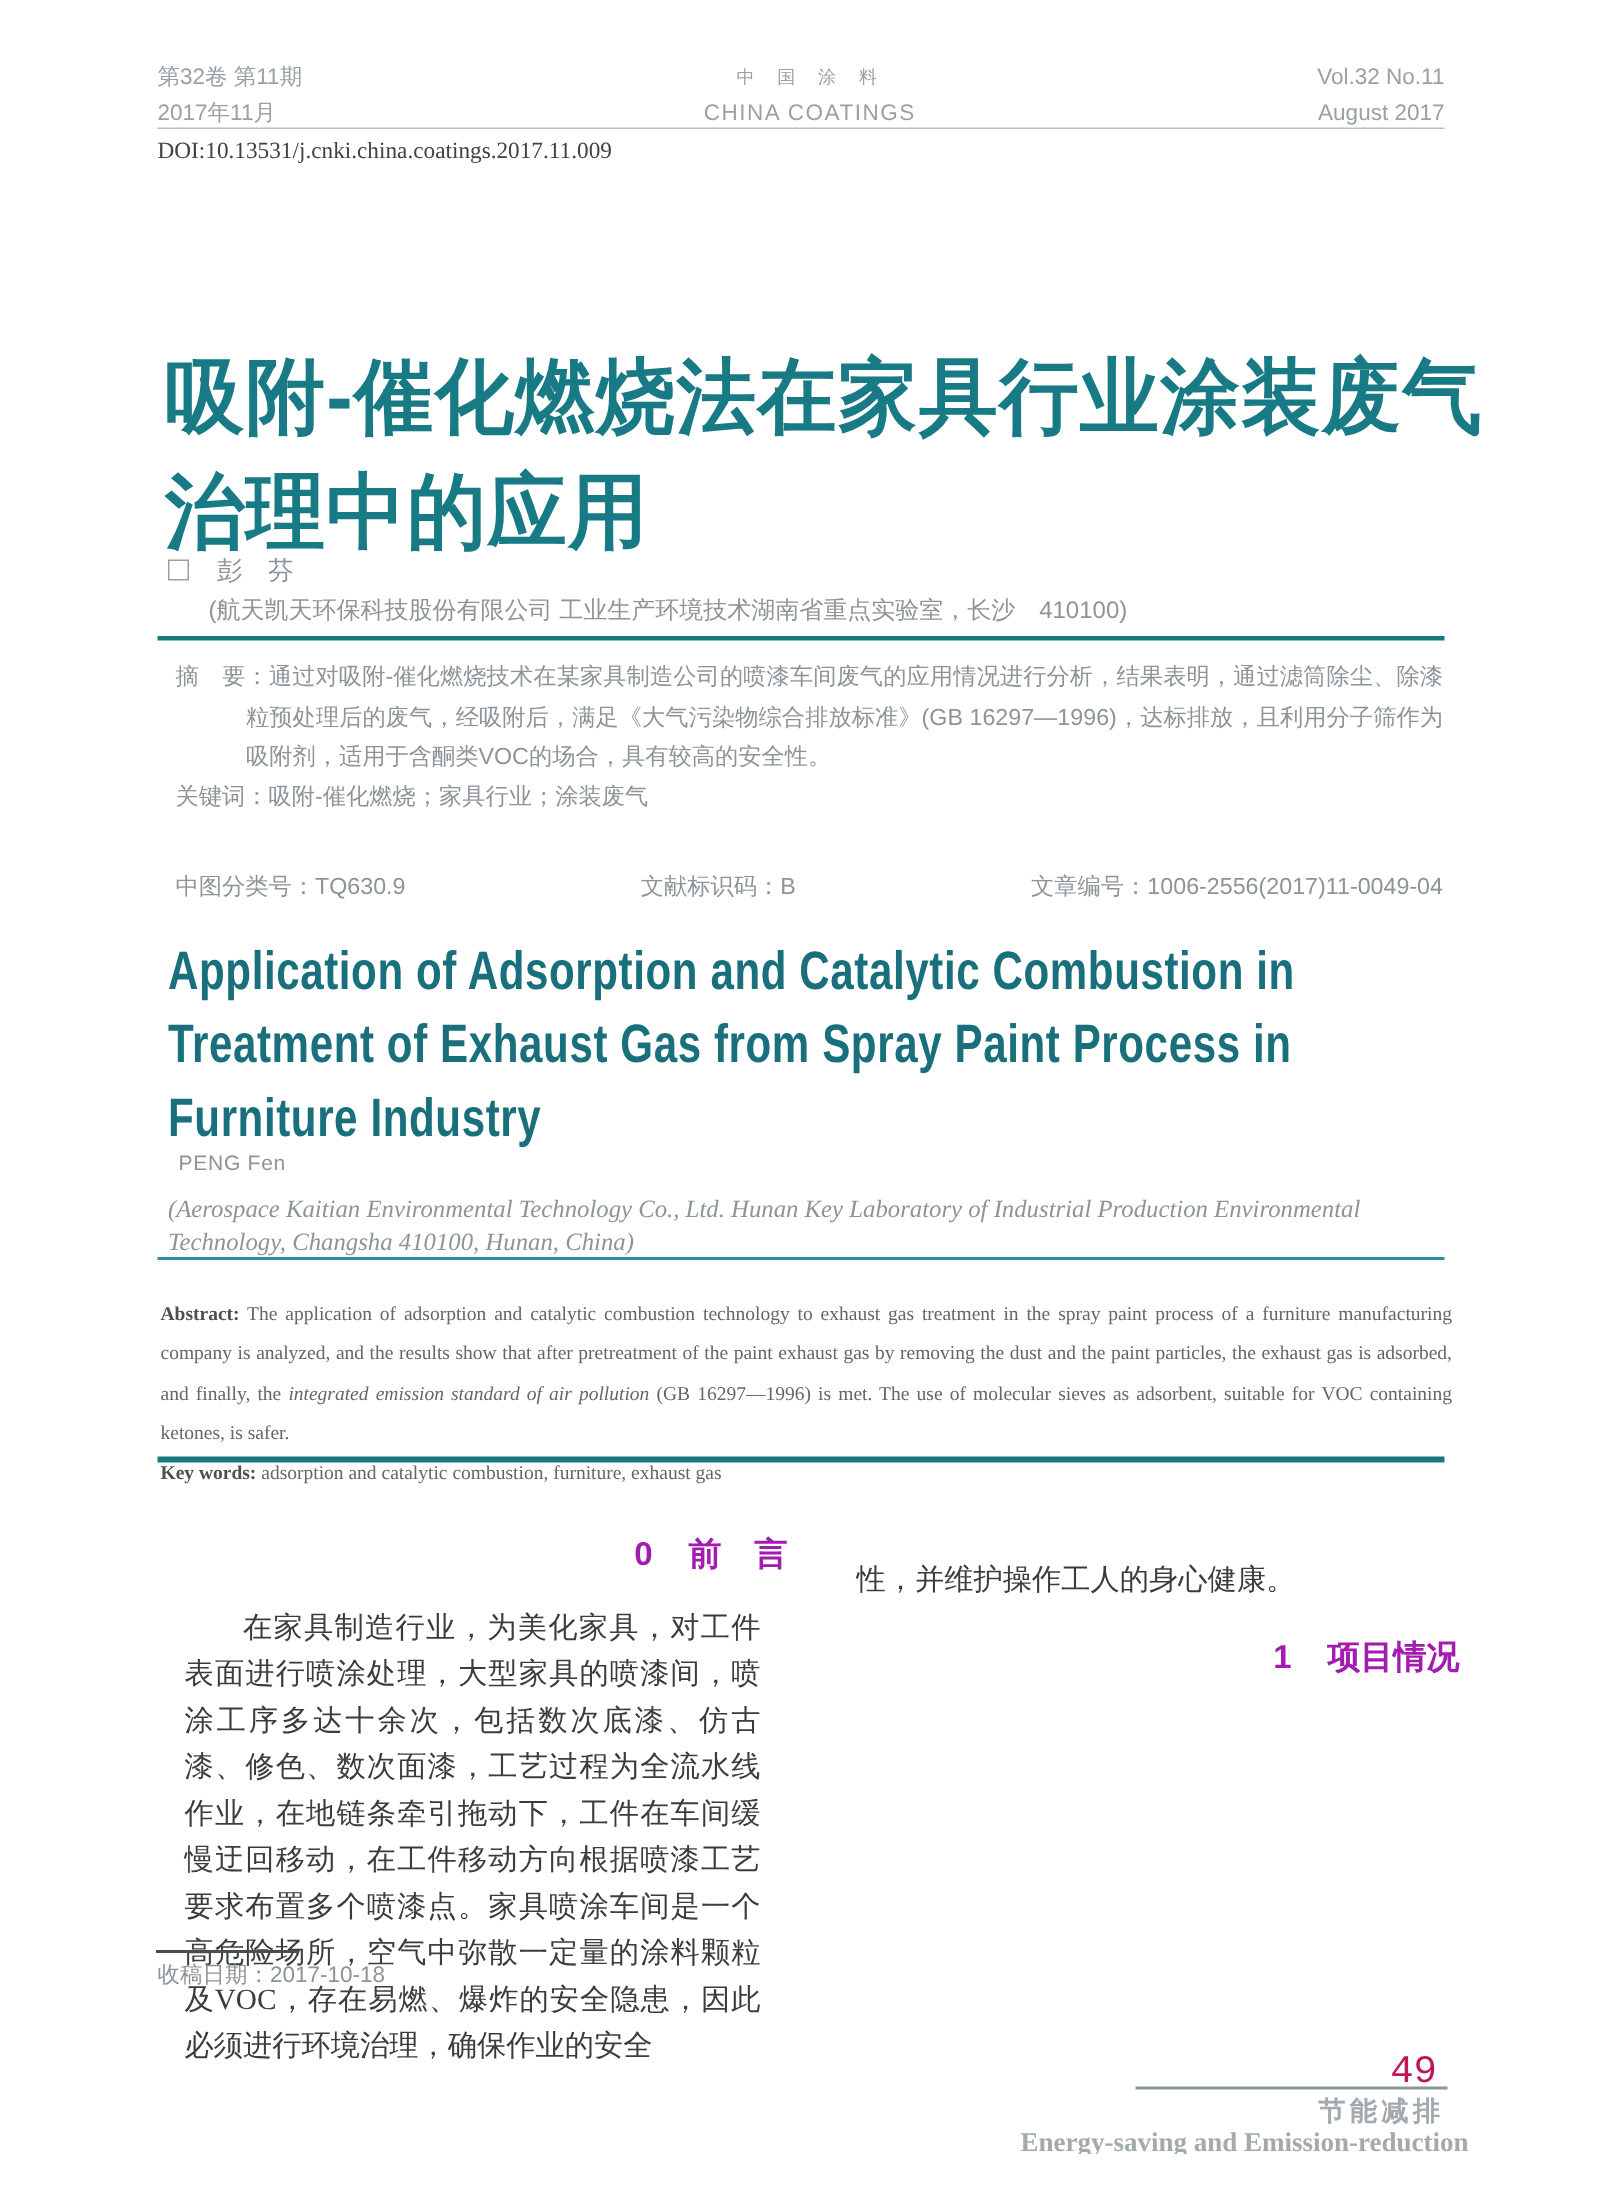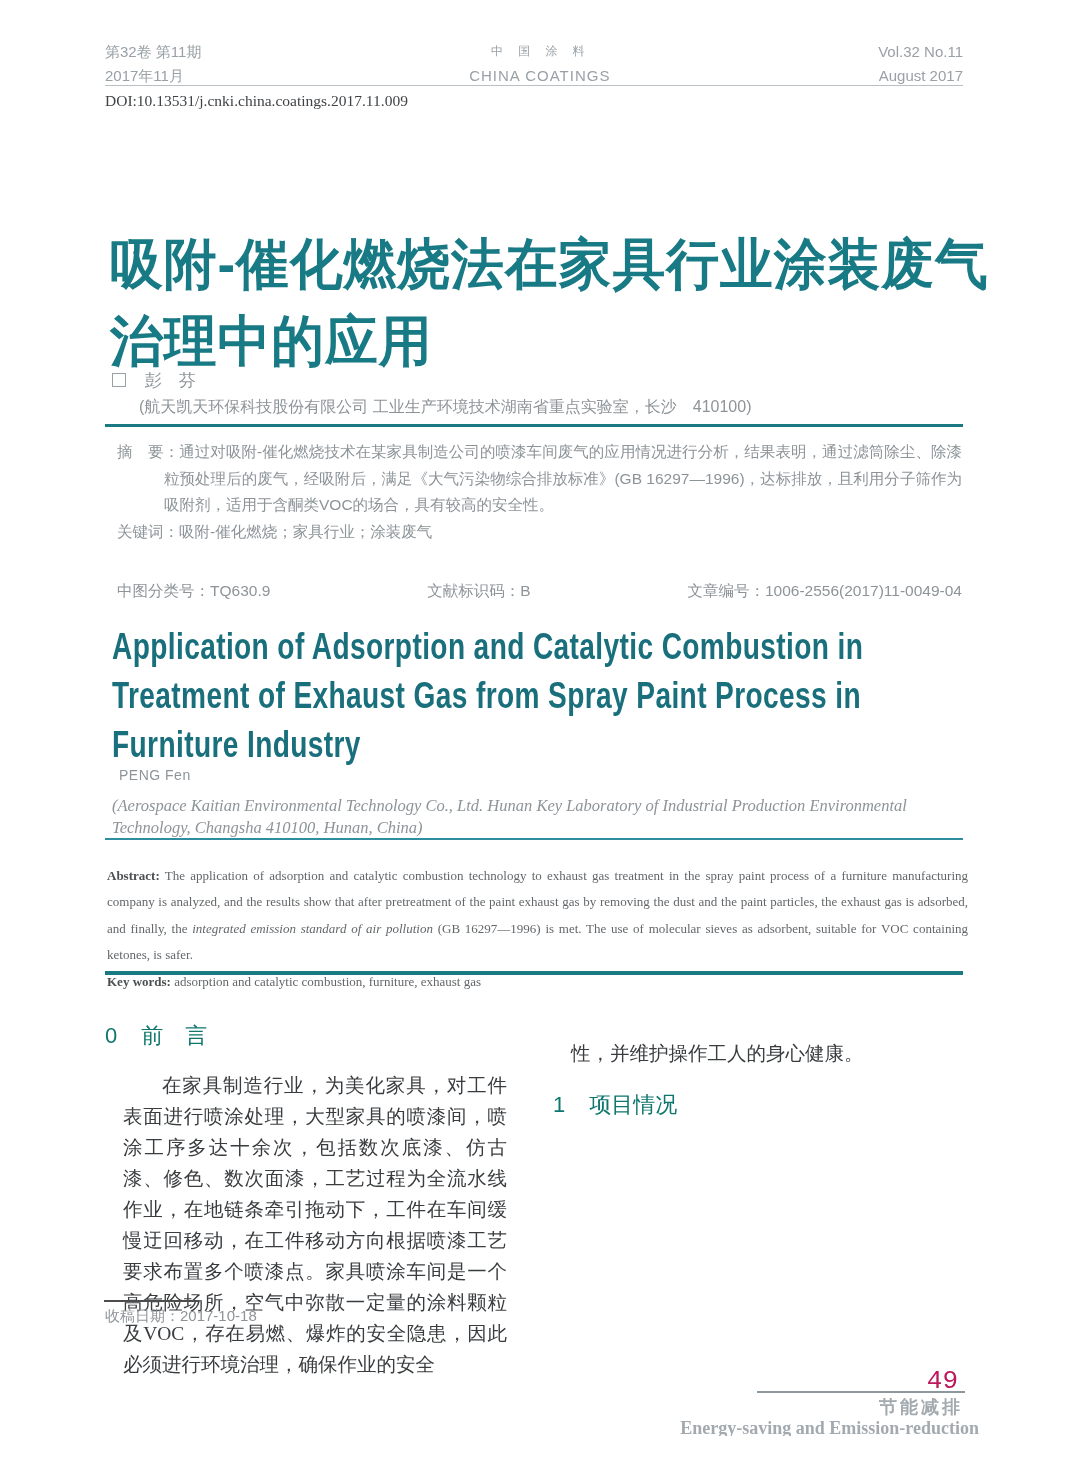--- a/index.html
+++ b/index.html
@@ -48,21 +48,21 @@
   
   .en-abstract{position:absolute;left:107px;top:847px;width:861px;color:#63676a;
                font-family:Liberation Serif, serif;font-size:13px;line-height:26.4px;text-align:justify;margin-top:16px;}
   .en-abstract .lbl{font-weight:bold;color:#4c5052;}
   .en-abstract .it{font-style:italic;}
   .rule-teal-c{position:absolute;left:105px;top:971px;width:858px;height:4px;background:#1a7a82;}
 
   
   .columns{position:absolute;left:105px;top:1020px;width:868px;display:flex;gap:28px;}
   .col{width:420px;}
-  .sec-heading{color:#0f766e;font-weight:normal;font-size:22px;line-height:32px;margin:0 0 16px;}
+  .sec-heading{color:#a21caf;font-weight:bold;font-size:22px;line-height:32px;margin:0 0 16px;text-align:right;}
   .sec-heading .num{margin-right:24px;}
   .body-par{font-family:"Liberation Serif",serif;color:#3a3d3f;font-size:19.5px;
             line-height:31px;text-align:justify;text-indent:2em;margin:18px;}
   .body-par.cont{text-indent:0;margin-top:18px;}
   .col .sec-heading.second{margin:20px 0 10px;}
   .body-par sup{font-size:12px;line-height:0;}
 
   
   .footnote-rule{position:absolute;left:104px;top:1300px;width:95px;height:2px;background:#4d4d4d;}
   .footnote-received{position:absolute;left:105px;top:1307px;color:#8d9498;font-size:15px;}

